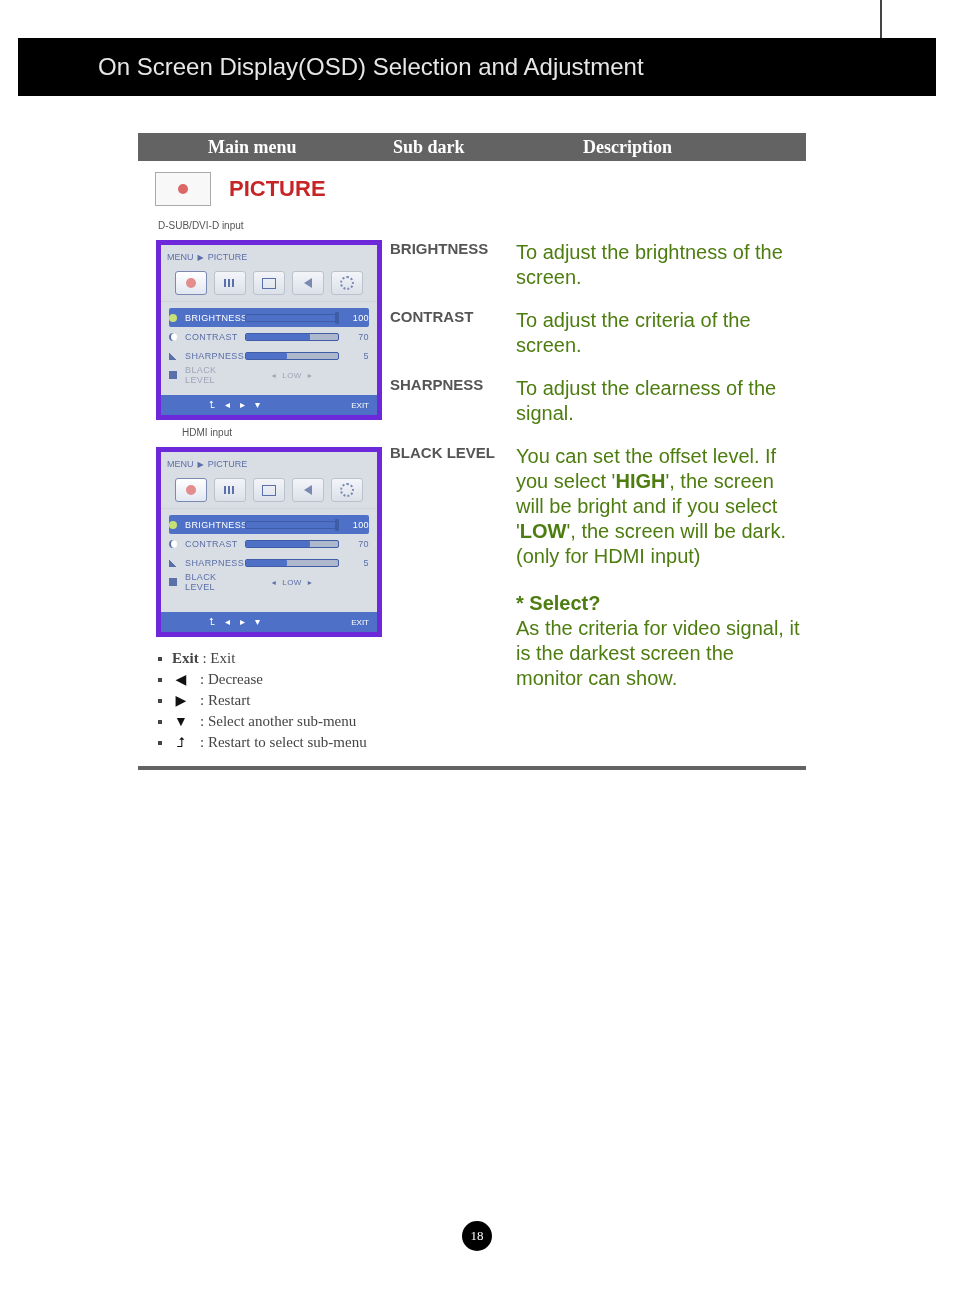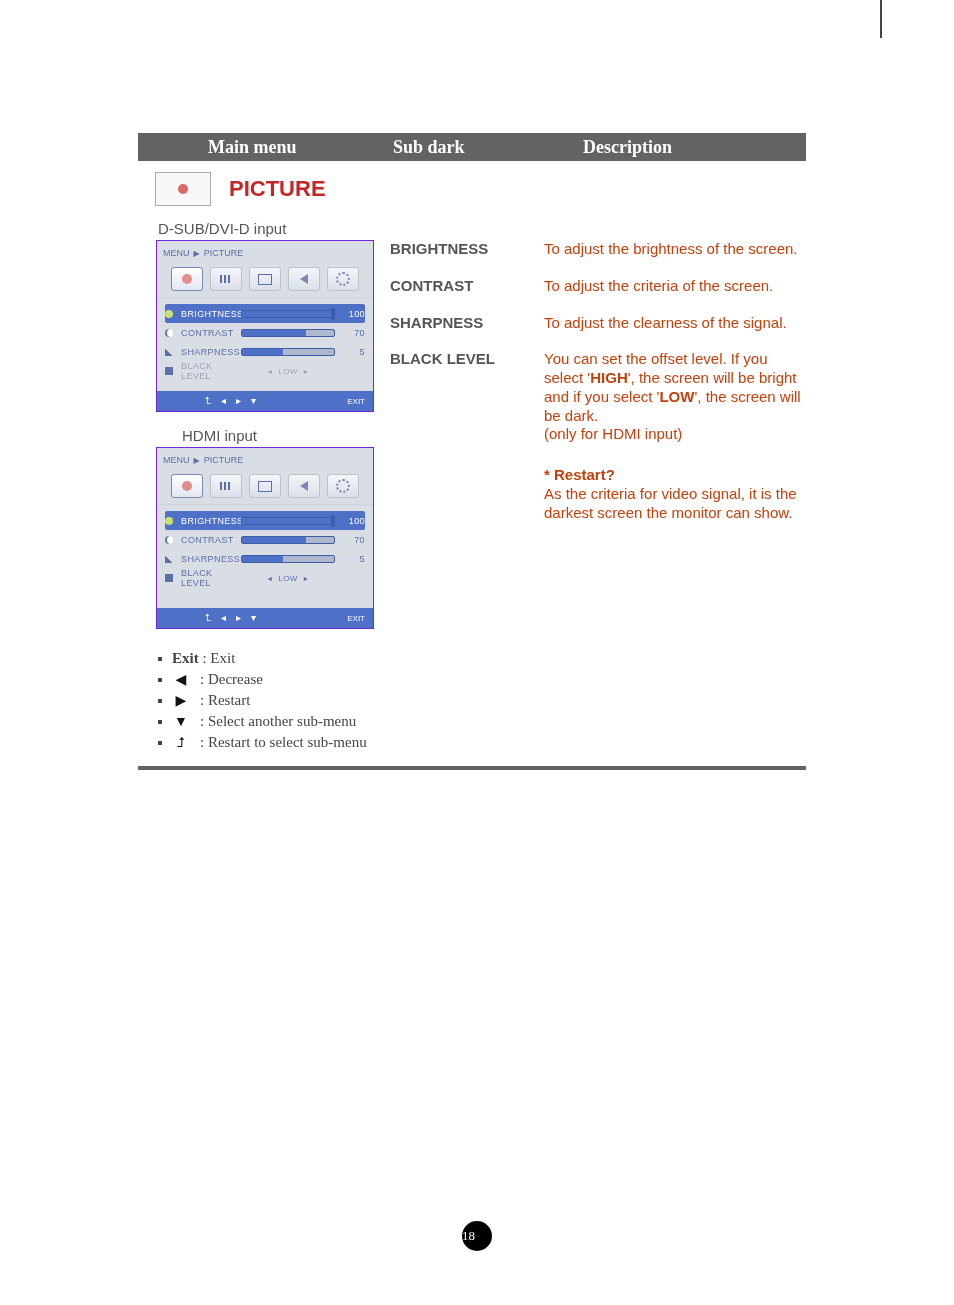--- a/index.html
+++ b/index.html
@@ -80,32 +80,32 @@
     left: 4px; top: 4px; width: 8px; height: 8px;
     border-radius: 50%;
     background: #d66;
     box-shadow: 0 0 0 1px #d66;
   }
   .section-title { font-size: 22px; font-weight: bold; color: #c52525; }
 
   .input-label {
     position: absolute;
     left: 158px;
-    font-size: 15px;
+    font-size: 10px;
     color: #555;
   }
   .lbl1 { top: 220px; }
   .lbl2 { top: 427px; margin-left: 24px; }
 
   .osd {
     position: absolute;
     left: 156px;
     width: 216px;
     background: #d9dde4;
-    border: 1px solid #6d28d9;
+    border: 5px solid #6d28d9;
   }
   .osd1 { top: 240px; height: 170px; }
   .osd2 { top: 447px; height: 180px; }
 
   .osd-head {
     height: 20px;
     padding: 2px 6px;
     font-size: 9px;
     color: #5b6fa8;
     display: flex;
@@ -194,21 +194,21 @@
 
   .content-right {
     position: absolute;
     left: 390px;
     top: 240px;
     width: 416px;
   }
   .row-block { display:flex; margin-bottom: 18px; }
   .row-block.tight { margin-bottom: 12px; }
   .sub-label { width: 126px; font-size: 15px; font-weight: bold; color:#555; flex-shrink:0;}
-  .sub-desc  { font-size: 15px; color:#c2410c; line-height: 1.25; margin-left: 28px; }
+  .sub-desc  { font-size: 20px; color:#4d7c0f; line-height: 1.25; }
   .sub-desc .bold { font-weight:bold; }
   .offset {margin-top:22px;}
 
   .legend {
     position: absolute;
     left: 158px;
     top: 648px;
     font-size: 15px;
     color:#444;
   }
@@ -230,31 +230,34 @@
     position: absolute;
     bottom: 54px;
     left: 50%;
     transform: translateX(-50%);
     width: 30px; height: 30px;
     border-radius: 50%;
     background: #000;
     color: #fff;
     display:flex;
     align-items:center;
-    justify-content:flex-start;
+    justify-content:center;
     font-size:13px;
     font-family:"Times New Roman",serif;
   }
 </style>
 </head>
 <body>
 
 <div class="page">
   <div class="vert-rule"></div>
 
+  <div class="title-bar">
+    <span>On Screen Display(OSD) Selection and Adjustment</span>
+  </div>
 
   <div class="col-header">
     <span class="c1">Main menu</span>
     <span class="c2">Sub dark</span>
     <span class="c3">Description</span>
   </div>
 
   <div class="section-label">
     <div class="icon-box">
       <div class="brightness-icon"></div>
@@ -434,21 +437,21 @@
     <div class="row-block">
       <div class="sub-label">SHARPNESS</div>
       <div class="sub-desc">To adjust the clearness of the signal.</div>
     </div>
     <div class="row-block tight">
       <div class="sub-label">BLACK LEVEL</div>
       <div class="sub-desc">
         <span>You can set the offset level. If you select '</span><span class="bold">HIGH</span><span>', the screen will be bright and if you select '</span><span class="bold">LOW</span><span>', the screen will be dark.</span>
         <br><span>(only for HDMI input)</span>
         <div class="offset">
-          <span class="bold">* Restart?</span><br>
+          <span class="bold">* Select?</span><br>
           <span>As the criteria for video signal, it is the darkest screen the monitor can show.</span>
         </div>
       </div>
     </div>
   </div>
 
   <div class="legend">
     <div class="lrow">
       <div class="bullet"></div>
       <span><span class="bold">Exit</span><span> : Exit</span></span>

